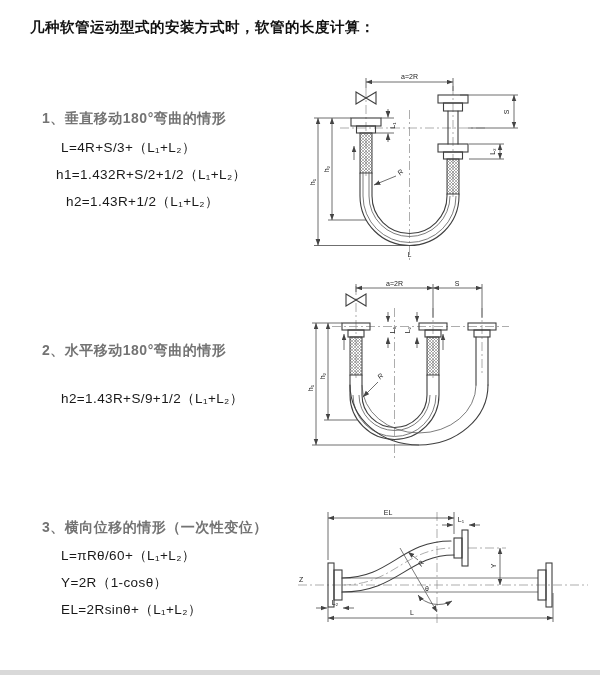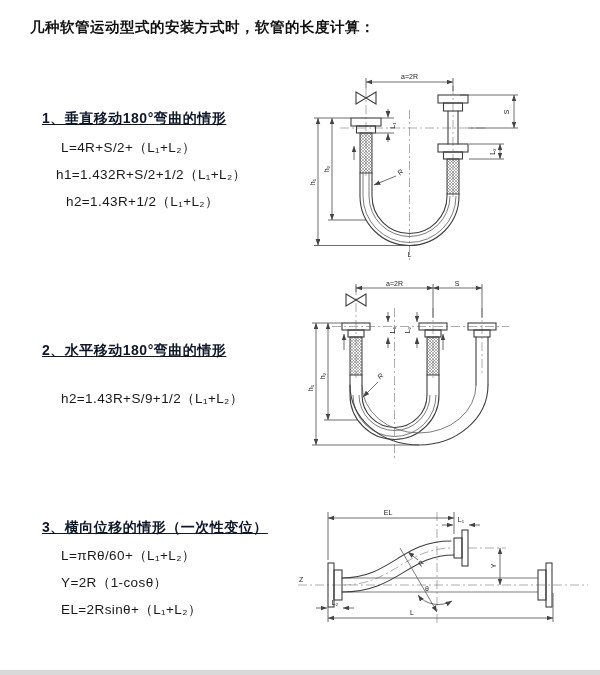--- a/index.html
+++ b/index.html
@@ -1,39 +1,39 @@
 <!DOCTYPE html>
 <html><head>
 <meta charset="utf-8">
 <style>
   html,body{margin:0;padding:0;background:#ffffff;}
   .page{position:relative;width:600px;height:675px;background:#ffffff;overflow:hidden;
         font-family:"Liberation Sans","DejaVu Sans",sans-serif;color:#1c1c1c;}
   .t{position:absolute;white-space:nowrap;}
   .title{font-size:14.5px;font-weight:700;letter-spacing:0.5px;color:#111;}
-  .heading{font-size:14px;font-weight:700;letter-spacing:0.5px;color:#0f172a;text-decoration:underline;}
+  .heading{font-size:14px;font-weight:700;letter-spacing:0.5px;color:#737373;}
   .formula{font-size:13.5px;letter-spacing:0.4px;color:#191919;}
   svg{position:absolute;}
   .dl{stroke:#3f3f3f;stroke-width:1.1;fill:none;stroke-linecap:round;}
   .thin{stroke:#5a5a5a;stroke-width:0.8;fill:none;}
   .cl{stroke:#8a8a8a;stroke-width:0.7;fill:none;stroke-dasharray:9 3 2 3;}
   .dim{stroke:#4a4a4a;stroke-width:0.8;fill:none;}
   .dlb{fill:#222;font-family:"Liberation Sans","DejaVu Sans",sans-serif;font-size:7px;}
   .braid{stroke:#3f3f3f;stroke-width:1;}
   .bottom-strip{position:absolute;left:0;bottom:0;width:100%;height:5px;background:#d9d9d9;}
 </style>
 </head>
 <body>
 
 <div class="page">
 
   <div class="t title" style="left:30px;top:18px;">几种软管运动型式的安装方式时，软管的长度计算：</div>
 
   <div class="t heading" style="left:42px;top:110px;">1、垂直移动180°弯曲的情形</div>
-  <div class="t formula" style="left:61px;top:139px;">L=4R+S/2+（L₁+L₂）</div>
+  <div class="t formula" style="left:61px;top:139px;">L=4R+S/3+（L₁+L₂）</div>
   <div class="t formula" style="left:56px;top:166px;">h1=1.432R+S/2+1/2（L₁+L₂）</div>
   <div class="t formula" style="left:66px;top:193px;">h2=1.43R+1/2（L₁+L₂）</div>
 
   <div class="t heading" style="left:42px;top:306px;margin-top:36px;">2、水平移动180°弯曲的情形</div>
   <div class="t formula" style="left:61px;top:390px;">h2=1.43R+S/9+1/2（L₁+L₂）</div>
 
   <div class="t heading" style="left:42px;top:519px;">3、横向位移的情形（一次性变位）</div>
   <div class="t formula" style="left:61px;top:547px;">L=πRθ/60+（L₁+L₂）</div>
   <div class="t formula" style="left:61px;top:574px;">Y=2R（1-cosθ）</div>
   <div class="t formula" style="left:61px;top:601px;">EL=2Rsinθ+（L₁+L₂）</div>

